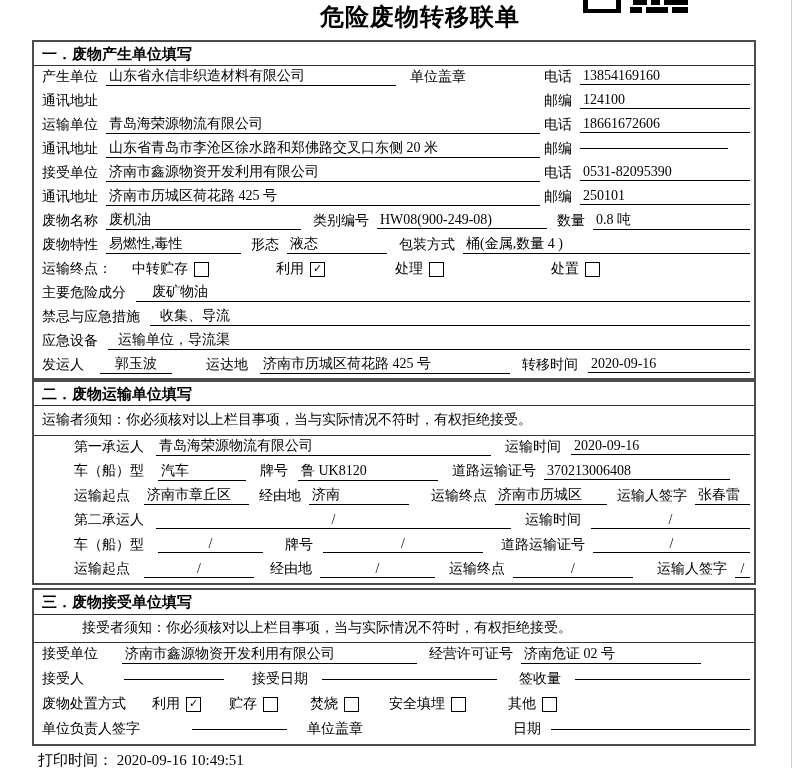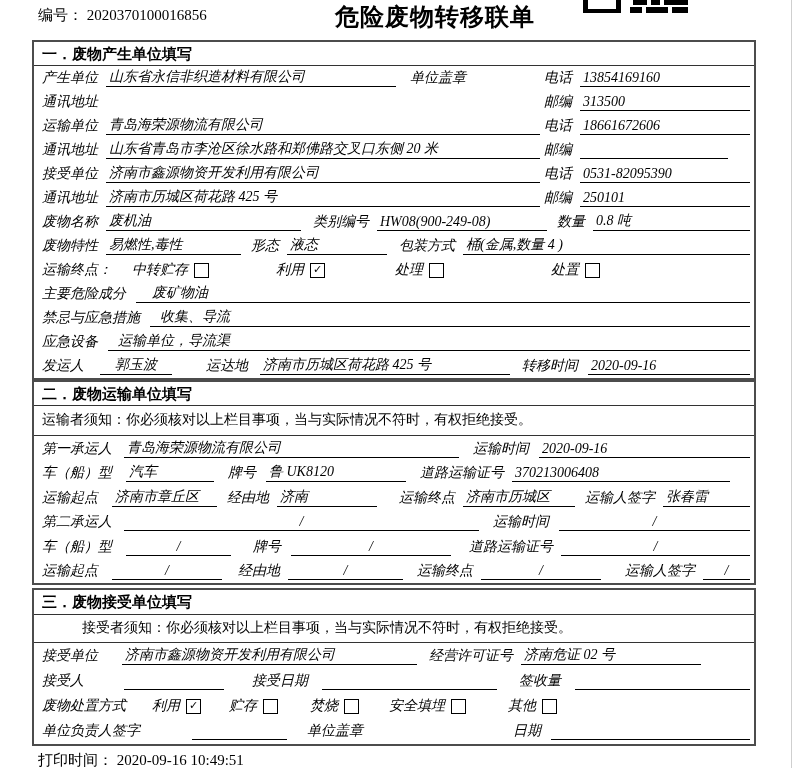--- a/index.html
+++ b/index.html
@@ -1,55 +1,51 @@
 <!DOCTYPE html>
 <html><head>
 <meta charset="utf-8">
 <style>
   html,body{margin:0;padding:0;background:#fff;}
   .page{position:relative;width:796px;height:768px;background:#ffffff;overflow:hidden;
         font-family:"Liberation Serif","DejaVu Serif",serif;color:#000;}
   .hdr-no{position:absolute;left:38px;top:6px;font-size:15px;white-space:nowrap;}
-  .hdr-title{position:absolute;left:140px;top:1px;width:590px;text-align:center;
+  .hdr-title{position:absolute;left:125px;top:1px;width:590px;text-align:center;
              font-size:24px;font-weight:bold;letter-spacing:1px;}
   .qr{position:absolute;left:583px;top:0;}
   .page-edge{position:absolute;right:4px;top:0;width:1px;height:768px;background:#cfcfcf;}
   .sec{position:absolute;left:32px;width:724px;border:2px solid #4c4c4c;box-sizing:border-box;background:#fff;}
   .sec1{top:40px;height:340px;}
   .sec2{top:380px;height:205px;}
   .sec3{top:588px;height:158px;}
   .sec-title{font-weight:bold;font-size:15px;height:24px;line-height:20px;
              padding:2px 0 0 8px;border-bottom:1px solid #333;box-sizing:border-box;}
   .sec3 .sec-title{height:25px;}
   .notice{font-size:14px;height:30px;line-height:28px;padding-left:8px;
           border-bottom:1px solid #333;box-sizing:border-box;white-space:nowrap;}
   .sec3 .notice{height:28px;line-height:26px;padding-left:48px;}
-  .row{display:flex;align-items:flex-end;box-sizing:border-box;
-       padding:0 4px 3px 8px;font-size:14px;font-style:italic;}
-  .h24{height:24px;}.h245{height:24.5px;}.h25{height:25px;}
+  .row{display:flex;align-items:center;box-sizing:border-box;
+       padding:0 4px 3px 8px;font-size:14px;}
+  .h24{height:24px;}.h245{height:24.5px;margin-left:32px;}.h25{height:25px;}
   .lbl{white-space:nowrap;flex-shrink:0;}
   .uv{border-bottom:1px solid #000;padding:0 3px;white-space:nowrap;overflow:hidden;
       box-sizing:border-box;flex-shrink:0;}
   .fill{flex:1 1 auto;}
   .ctr{text-align:center;}
   .opt{display:flex;align-items:flex-end;white-space:nowrap;flex-shrink:0;}
   .cb{display:inline-block;width:13px;height:13px;border:1px solid #000;margin-left:6px;
       margin-bottom:1px;line-height:12px;text-align:center;font-size:11px;
       font-family:"DejaVu Sans",sans-serif;flex-shrink:0;}
   .print-time{position:absolute;left:38px;top:751px;font-size:15px;white-space:nowrap;}
 </style>
 </head>
 <body>
 
 <div class="page">
 
-  <div class="hdr-no">
-    <span>编号：</span>
-    <span>2020370100016856</span>
-  </div>
 
   <div class="hdr-title">危险废物转移联单</div>
 
   <svg class="qr" width="105" height="13" viewBox="0 0 105 13">
     <rect x="0" y="0" width="5" height="13" fill="#000"></rect>
     <rect x="33" y="0" width="5" height="13" fill="#000"></rect>
     <rect x="0" y="9" width="38" height="4" fill="#000"></rect>
     <rect x="50" y="0" width="14" height="5" fill="#000"></rect>
     <rect x="68" y="0" width="9" height="5" fill="#000"></rect>
     <rect x="81" y="0" width="24" height="5" fill="#000"></rect>
@@ -65,21 +61,21 @@
       <span class="lbl" style="margin-right:8px">产生单位</span>
       <span class="uv" style="width:290px">山东省永信非织造材料有限公司</span>
       <span class="lbl" style="margin-left:14px">单位盖章</span>
       <span class="lbl" style="margin-left:auto;margin-right:8px">电话</span>
       <span class="uv" style="width:170px">13854169160</span>
     </div>
 
     <div class="row h24">
       <span class="lbl" style="margin-right:8px">通讯地址</span>
       <span class="lbl" style="margin-left:auto;margin-right:8px">邮编</span>
-      <span class="uv" style="width:170px">313500</span>
+      <span class="uv" style="width:170px">124100</span>
     </div>
 
     <div class="row h24">
       <span class="lbl" style="margin-right:8px">运输单位</span>
       <span class="uv" style="width:434px">青岛海荣源物流有限公司</span>
       <span class="lbl" style="margin-left:auto;margin-right:8px">电话</span>
       <span class="uv" style="width:170px">18661672606</span>
     </div>
 
     <div class="row h24">

